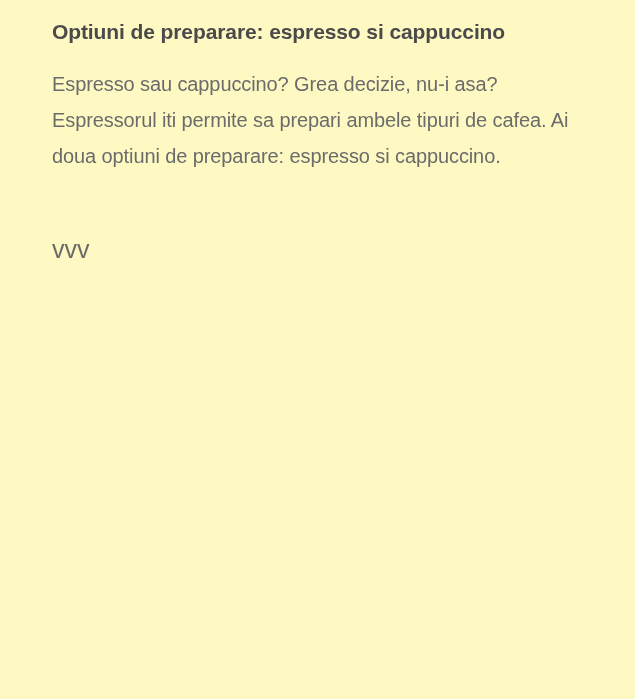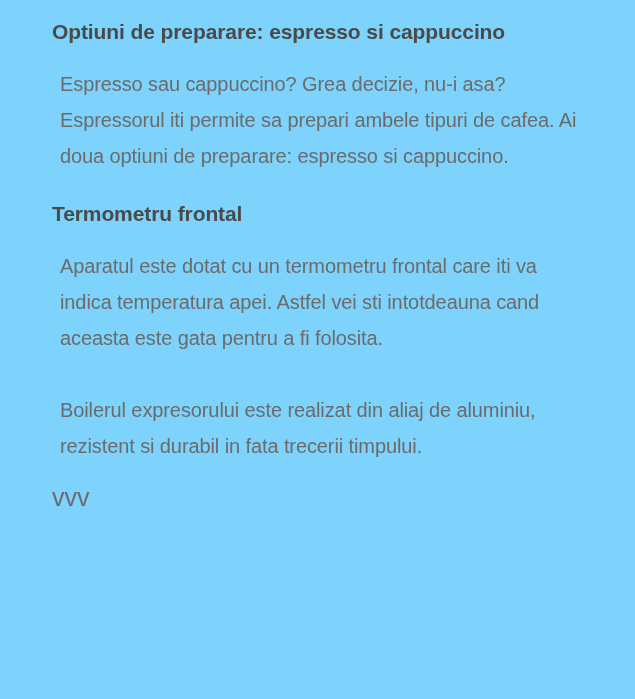--- a/index.html
+++ b/index.html
@@ -11,36 +11,36 @@
     height: 699px;
     background: #ffffff;
     font-family: "Liberation Sans", sans-serif;
     overflow: hidden;
   }
   .page {
     box-sizing: border-box;
     width: 635px;
     height: 699px;
     padding: 14px 52px 0 52px;
-    background: #7dd3fc;
+    background: #fef9c3;
   }
   .section {
     margin: 0;
   }
   h2.heading {
     margin: 0 0 0 0;
     padding: 0;
     font-size: 21px;
     line-height: 36px;
     font-weight: bold;
     color: #4a4a4a;
     letter-spacing: -0.1px;
   }
   p.body-text {
-    margin: 16px 0 0 8px;
+    margin: 16px 0 0 0;
     padding: 0;
     font-size: 20px;
     line-height: 36px;
     font-weight: normal;
     color: #6b6b6b;
     letter-spacing: -0.1px;
   }
   .spacer-lg {
     height: 22px;
   }
@@ -60,26 +60,21 @@
 
 <div class="page">
 
   <div class="section">
     <h2 class="heading">Optiuni de preparare: espresso si cappuccino</h2>
     <p class="body-text">Espresso sau cappuccino? Grea decizie, nu-i asa? Espressorul iti permite sa prepari ambele tipuri de cafea. Ai doua optiuni de preparare: espresso si cappuccino.</p>
   </div>
 
   <div class="spacer-lg"></div>
 
-  <div class="section">
-    <h2 class="heading">Termometru frontal</h2>
-    <p class="body-text">Aparatul este dotat cu un termometru frontal care iti va indica temperatura apei. Astfel vei sti intotdeauna cand aceasta este gata pentru a fi folosita.</p>
-  </div>
 
   <div class="spacer-md"></div>
 
   <div class="section">
-    <p class="body-text">Boilerul expresorului este realizat din aliaj de aluminiu, rezistent si durabil in fata trecerii timpului.</p>
   </div>
 
   <p class="trailing">vvv</p>
 
 </div>
 
 </body></html>

